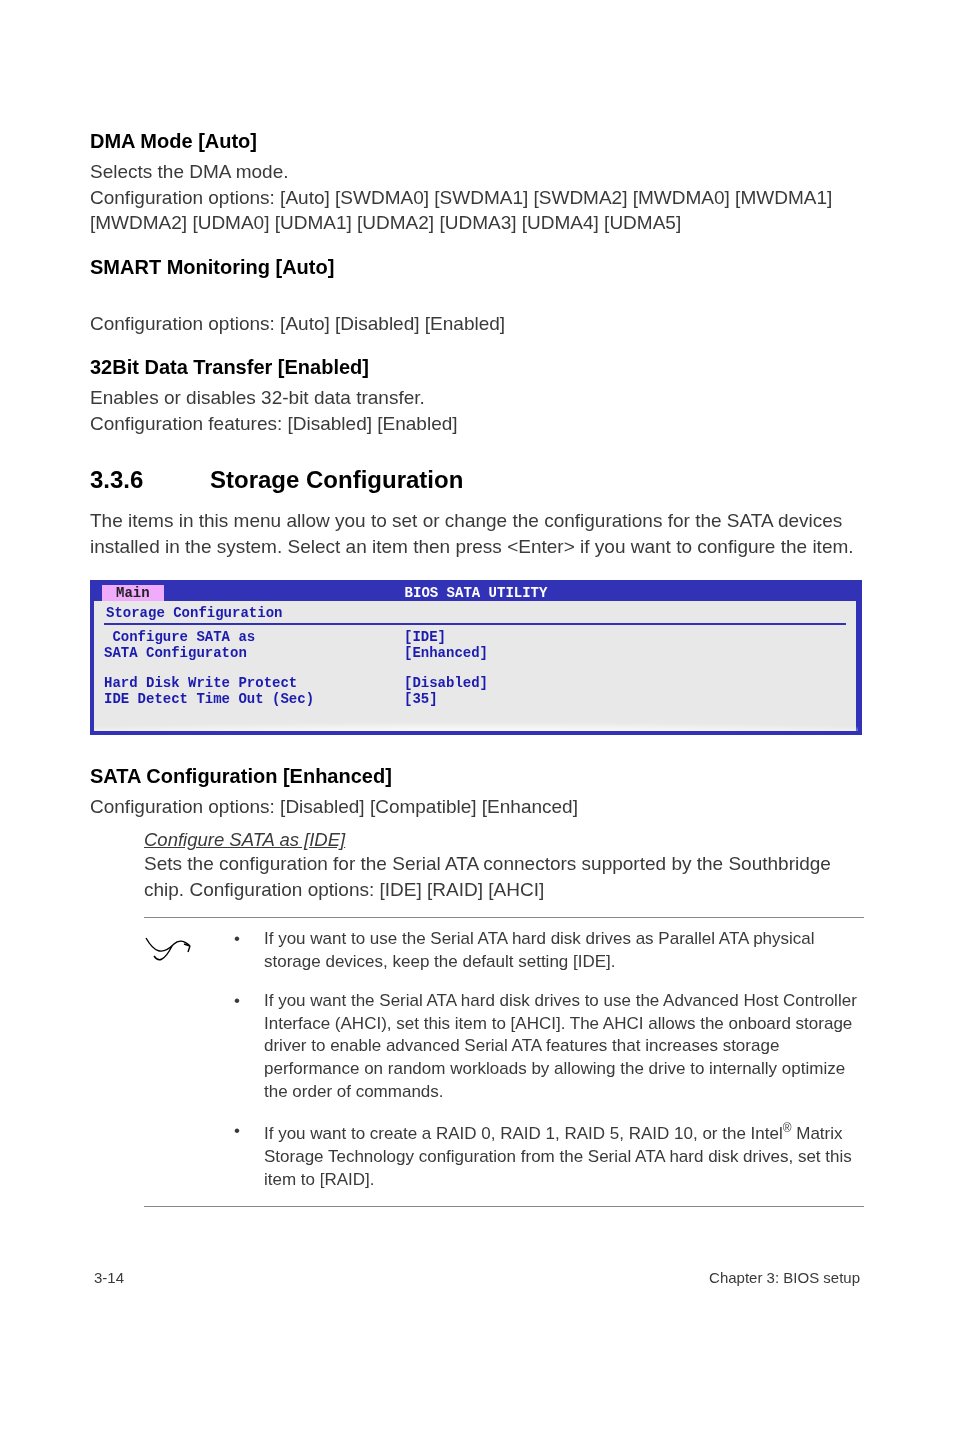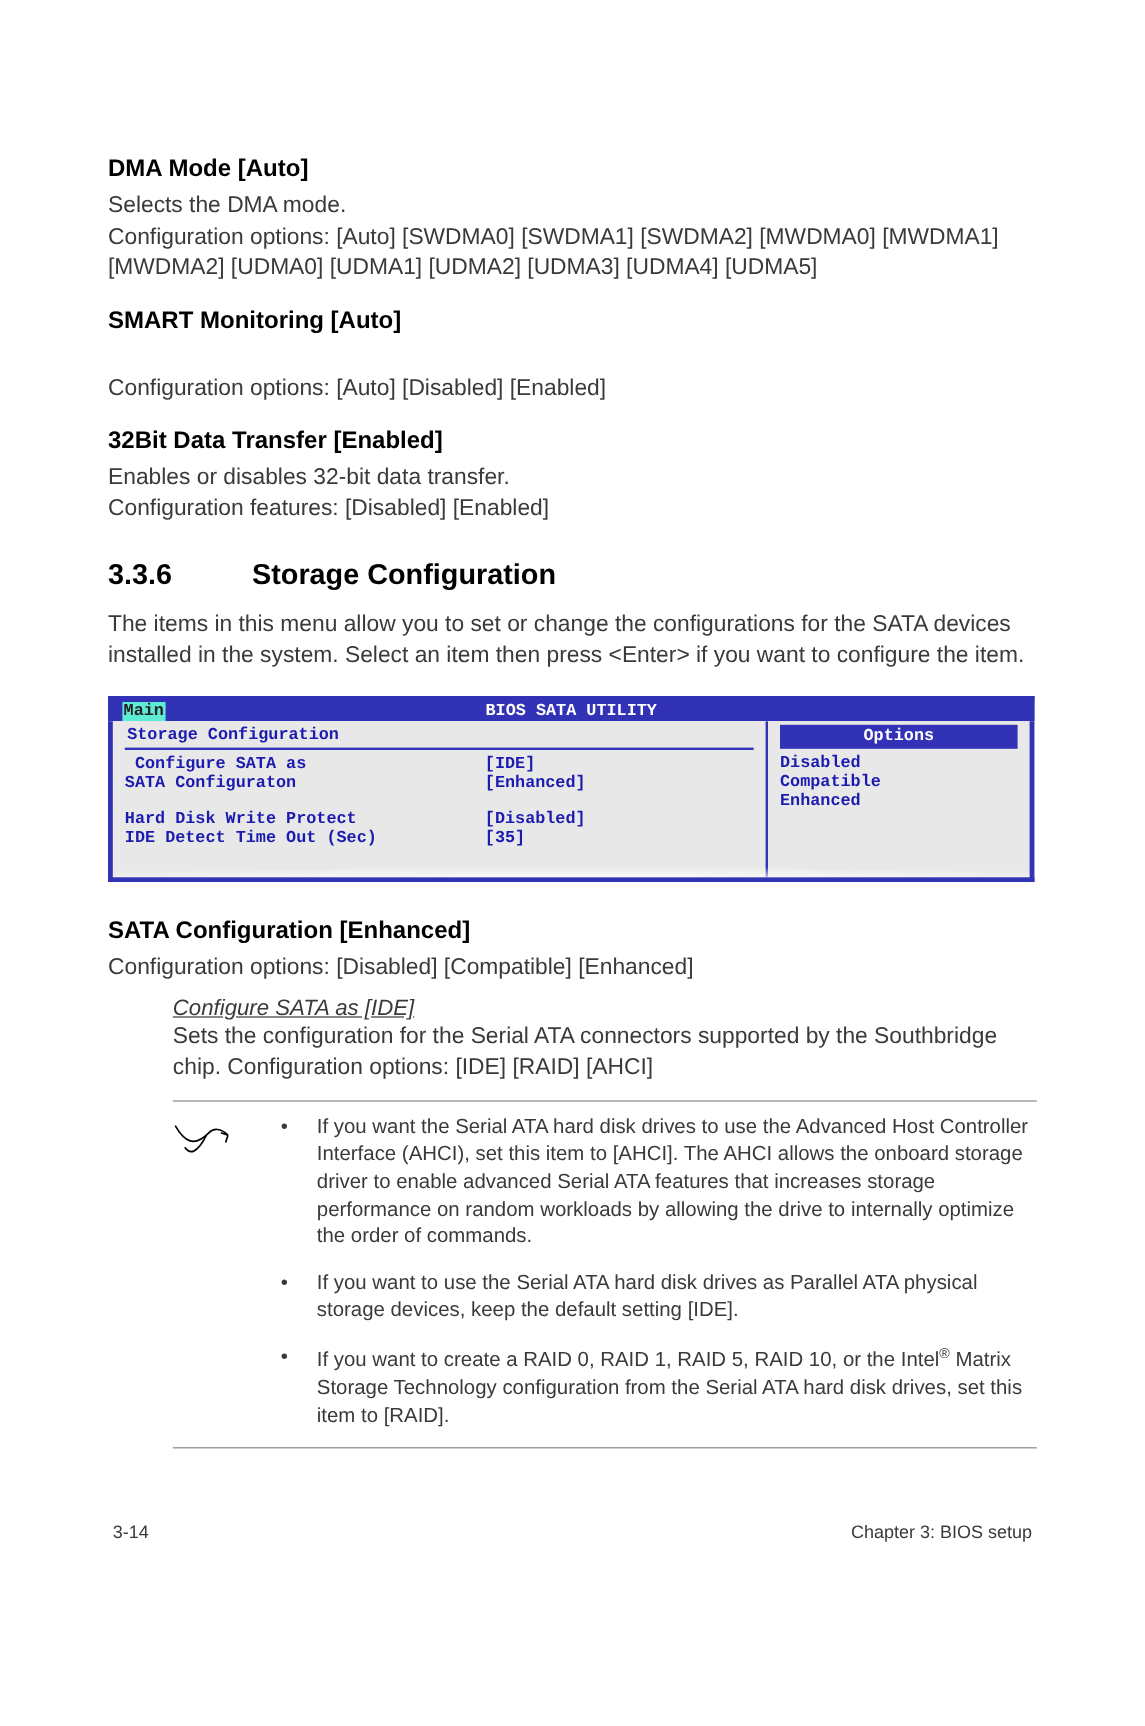--- a/index.html
+++ b/index.html
@@ -53,26 +53,26 @@
     padding: 1px 0 0 0;
     border-left: 4px solid #3232b7;
     border-right: 4px solid #3232b7;
     border-top: 4px solid #3232b7;
     position: relative;
   }
   .bios-tab {
     position: absolute;
     left: 8px;
     bottom: 0px;
-    background: #5eead4;
+    background: #f0abfc;
     color: #222;
     font-family: "Courier New", monospace;
     font-weight: bold;
     font-size: 14px;
-    padding: 0px 1px;
+    padding: 0px 14px;
   }
   .bios-body {
     display: flex;
     border: 4px solid #3232b7;
     border-top: none;
     background: #e8e8e8;
     font-family: "Courier New", monospace;
     font-size: 14px;
     position: relative;
     overflow: hidden;
@@ -228,49 +228,41 @@
           <div class="bios-row bios-row-bold">
             <div class="bios-label">Hard Disk Write Protect</div>
             <div class="bios-value">[Disabled]</div>
           </div>
           <div class="bios-row bios-row-bold">
             <div class="bios-label">IDE Detect Time Out (Sec)</div>
             <div class="bios-value">[35]</div>
           </div>
         </div>
     </div>
-    <div class="bios-right">
-      <div class="bios-options-box">Options</div>
-      <div id="bios-right-items">
-          <div class="bios-right-item">Disabled</div>
-          <div class="bios-right-item">Compatible</div>
-          <div class="bios-right-item">Enhanced</div>
-        </div>
-    </div>
     <div class="bios-fade"></div>
   </div>
 </div>
 
 <div class="h-sata">SATA Configuration [Enhanced]</div>
 <div class="para" style="margin-bottom:6px">Configuration options: [Disabled] [Compatible] [Enhanced]</div>
 
 <div class="indent-block">
   <div class="underline-ital">Configure SATA as [IDE]</div>
   <div class="para" style="margin-bottom:0">Sets the configuration for the Serial ATA connectors supported by the Southbridge chip. Configuration options: [IDE] [RAID] [AHCI]</div>
 </div>
 
 <div class="note-wrap">
   <svg class="note-icon" viewBox="0 0 50 40">
     <path d="M2 4 C 10 18, 18 22, 30 10 C 34 6, 40 6, 46 12" stroke="#000" stroke-width="1.4" fill="none"></path>
     <path d="M46 12 L40 10 M46 12 L44 18" stroke="#000" stroke-width="1.4" fill="none"></path>
     <path d="M28 12 C 20 28, 14 28, 10 22" stroke="#000" stroke-width="1.4" fill="none"></path>
   </svg>
   <ul class="note-list" id="note-list">
+      <li>If you want to use the Serial ATA hard disk drives as Parallel ATA physical storage devices, keep the default setting [IDE].</li>
       <li>If you want the Serial ATA hard disk drives to use the Advanced Host Controller Interface (AHCI), set this item to [AHCI]. The AHCI allows the onboard storage driver to enable advanced Serial ATA features that increases storage performance on random workloads by allowing the drive to internally optimize the order of commands.</li>
-      <li>If you want to use the Serial ATA hard disk drives as Parallel ATA physical storage devices, keep the default setting [IDE].</li>
       <li>If you want to create a RAID 0, RAID 1, RAID 5, RAID 10, or the Intel<sup>®</sup> Matrix Storage Technology configuration from the Serial ATA hard disk drives, set this item to [RAID].</li>
     </ul>
 </div>
 
 <div class="footer">
   <span>3-14</span>
   <span>Chapter 3: BIOS setup</span>
 </div>
 
 </body></html>

